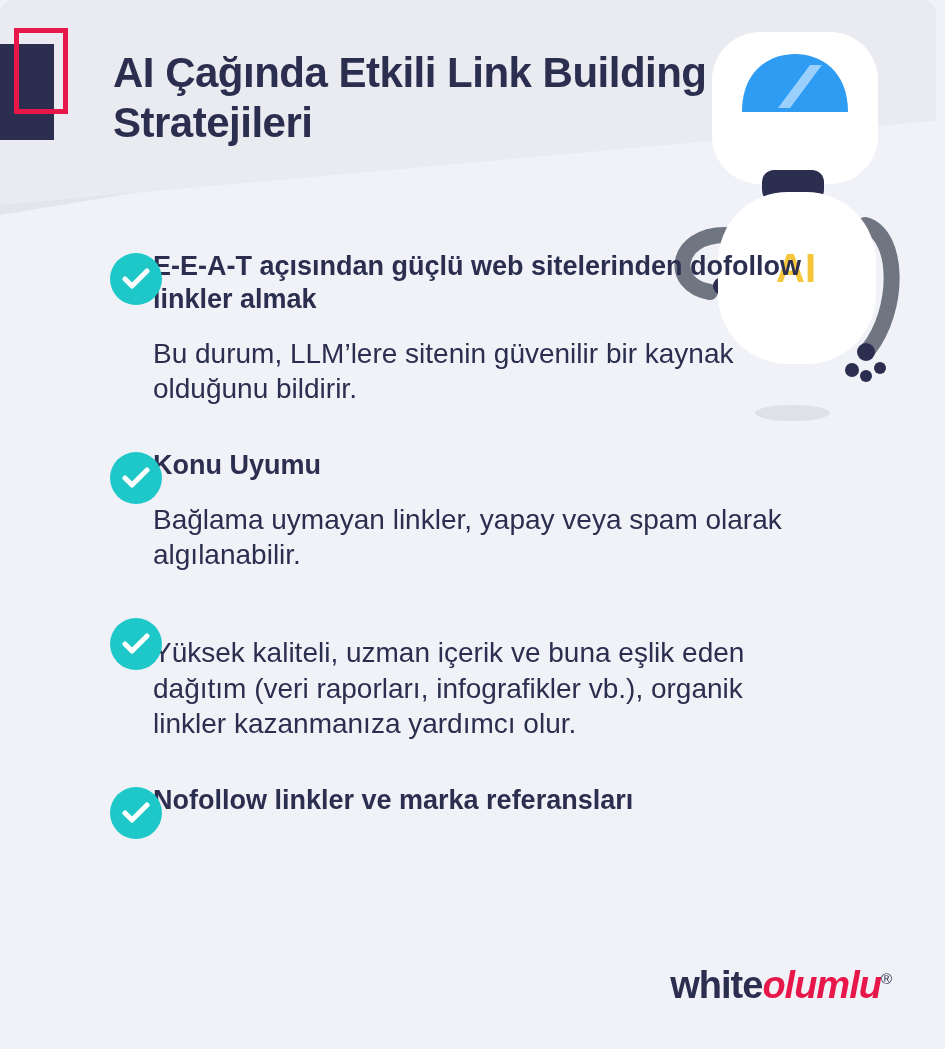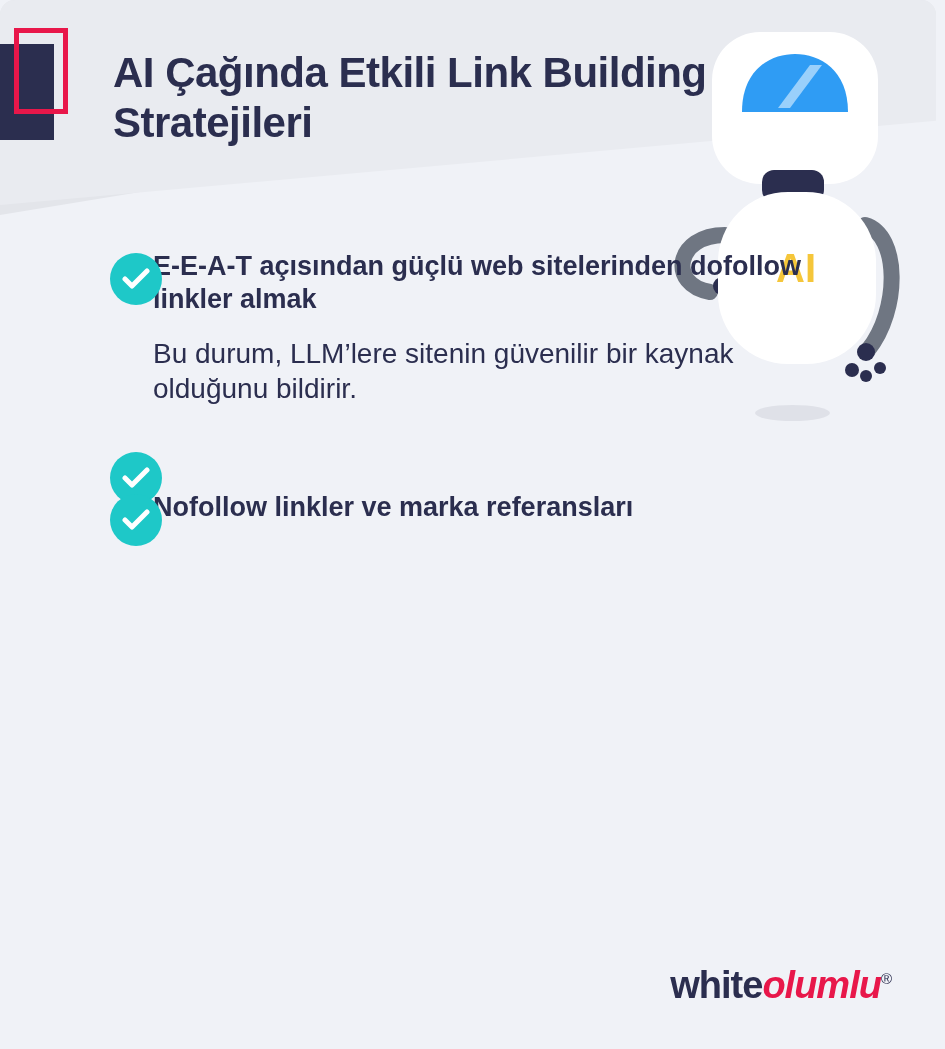--- a/index.html
+++ b/index.html
@@ -193,38 +193,50 @@
         <svg width="28" height="22" viewBox="0 0 28 22">
             <path d="M3 11 L 10 18 L 25 3" stroke="#ffffff" stroke-width="5" fill="none" stroke-linecap="round" stroke-linejoin="round"></path>
           </svg>
       </div>
       <div class="item-body">
         <div class="item-title">E-E-A-T açısından güçlü web sitelerinden dofollow linkler almak</div>
         <div class="item-desc">Bu durum, LLM’lere sitenin güvenilir bir kaynak olduğunu bildirir.</div>
       </div>
     </div>
 
-
     <div class="item" style="margin-top:42px;">
       <div class="check">
         <svg width="28" height="22" viewBox="0 0 28 22">
             <path d="M3 11 L 10 18 L 25 3" stroke="#ffffff" stroke-width="5" fill="none" stroke-linecap="round" stroke-linejoin="round"></path>
           </svg>
       </div>
       <div class="item-body">
+        <div class="item-title">Konu Uyumu</div>
+        <div class="item-desc">Bağlama uymayan linkler, yapay veya spam olarak algılanabilir.</div>
       </div>
     </div>
 
     <div class="item" style="margin-top:42px;">
       <div class="check">
         <svg width="28" height="22" viewBox="0 0 28 22">
             <path d="M3 11 L 10 18 L 25 3" stroke="#ffffff" stroke-width="5" fill="none" stroke-linecap="round" stroke-linejoin="round"></path>
           </svg>
       </div>
       <div class="item-body">
+        <div class="item-desc">Yüksek kaliteli, uzman içerik ve buna eşlik eden dağıtım (veri raporları, infografikler vb.), organik linkler kazanmanıza yardımcı olur.</div>
+      </div>
+    </div>
+
+    <div class="item" style="margin-top:42px;">
+      <div class="check">
+        <svg width="28" height="22" viewBox="0 0 28 22">
+            <path d="M3 11 L 10 18 L 25 3" stroke="#ffffff" stroke-width="5" fill="none" stroke-linecap="round" stroke-linejoin="round"></path>
+          </svg>
+      </div>
+      <div class="item-body">
         <div class="item-title">Nofollow linkler ve marka referansları</div>
       </div>
     </div>
 
   </div>
 
   <div class="logo"><span>white</span><span class="press">olumlu</span><span class="reg">®</span></div>
 
 </div>
 

